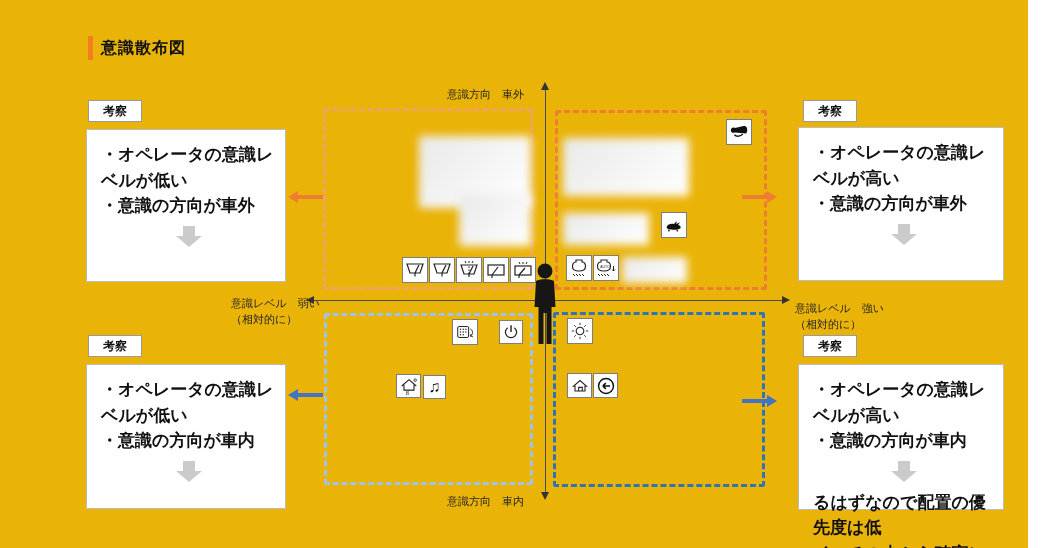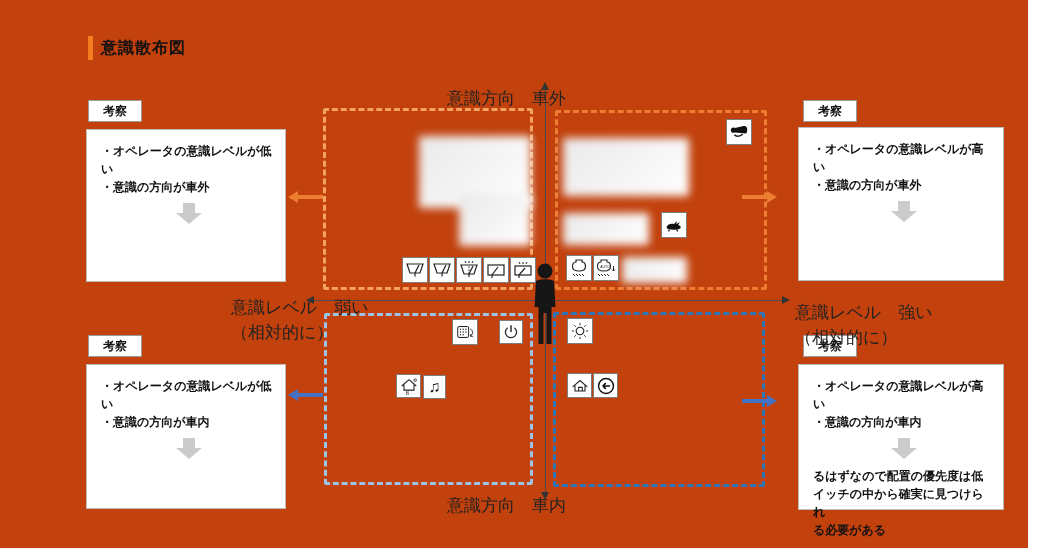--- a/index.html
+++ b/index.html
@@ -1,47 +1,47 @@
 <!DOCTYPE html>
 <html><head>
 <meta charset="utf-8">
 <style>
   html,body{margin:0;padding:0;background:#fff;}
   body{font-family:"Liberation Sans","DejaVu Sans",sans-serif;color:#111;}
-  .canvas{position:relative;width:1028px;height:548px;background:#c2410c;overflow:hidden;}
+  .canvas{position:relative;width:1028px;height:548px;background:#eab308;overflow:hidden;}
 
   .page-title{position:absolute;left:88px;top:36px;display:flex;align-items:center;
     border-left:5px solid #F47D20;padding-left:8px;height:24px;
     font-size:16px;font-weight:bold;letter-spacing:1px;}
 
   .cons-label{position:absolute;width:54px;height:22px;border:1px solid #9a9a9a;background:#fff;
     display:flex;align-items:center;justify-content:center;font-size:12px;font-weight:bold;box-sizing:border-box;}
   .cons-box{position:absolute;border:1px solid #bcbcbc;background:#fff;box-sizing:border-box;
-    padding:12px 8px 8px 14px;font-size:12px;font-weight:bold;line-height:1.5;}
+    padding:12px 8px 8px 14px;font-size:17px;font-weight:bold;line-height:1.5;}
   .cons-box .bullets{white-space:pre-line;}
   .cons-box .conclusion{white-space:pre-line;}
   .gda{margin:7px auto 8px auto;width:26px;}
   .gda-stem{width:12px;height:10px;background:#cbcbcb;margin:0 auto;}
   .gda-head{width:0;height:0;margin:0 auto;border-left:13px solid transparent;border-right:13px solid transparent;border-top:11px solid #cbcbcb;}
 
   .quad{position:absolute;box-sizing:border-box;border-radius:3px;}
   .quad.tl{border:3px dashed #F3A361;}
   .quad.tr{border:3px dashed #ED7D31;}
   .quad.bl{border:3px dashed #9DC3E6;}
   .quad.br{border:3px dashed #2E75B6;}
 
   .axis-v{position:absolute;width:1px;background:#4a4a4a;}
   .axis-h{position:absolute;height:1px;background:#4a4a4a;}
   .tri{position:absolute;width:0;height:0;}
   .tri.up{border-left:4.5px solid transparent;border-right:4.5px solid transparent;border-bottom:8px solid #333;}
   .tri.down{border-left:4.5px solid transparent;border-right:4.5px solid transparent;border-top:8px solid #333;}
   .tri.left{border-top:4.5px solid transparent;border-bottom:4.5px solid transparent;border-right:8px solid #333;}
   .tri.right{border-top:4.5px solid transparent;border-bottom:4.5px solid transparent;border-left:8px solid #333;}
 
-  .axis-label{position:absolute;font-size:17px;color:#222;white-space:pre-line;line-height:1.45;}
+  .axis-label{position:absolute;font-size:11px;color:#222;white-space:pre-line;line-height:1.45;}
 
   .harrow{position:absolute;display:flex;align-items:center;}
   .harrow .bar{width:25px;height:4px;}
   .harrow.orange .bar{background:#ED7D31;}
   .harrow.blue .bar{background:#4472C4;}
   .harrow .hl{width:0;height:0;border-top:6px solid transparent;border-bottom:6px solid transparent;}
   .harrow.orange .hl.l{border-right:10px solid #ED7D31;}
   .harrow.orange .hl.r{border-left:10px solid #ED7D31;}
   .harrow.blue .hl.l{border-right:10px solid #4472C4;}
   .harrow.blue .hl.r{border-left:10px solid #4472C4;}

